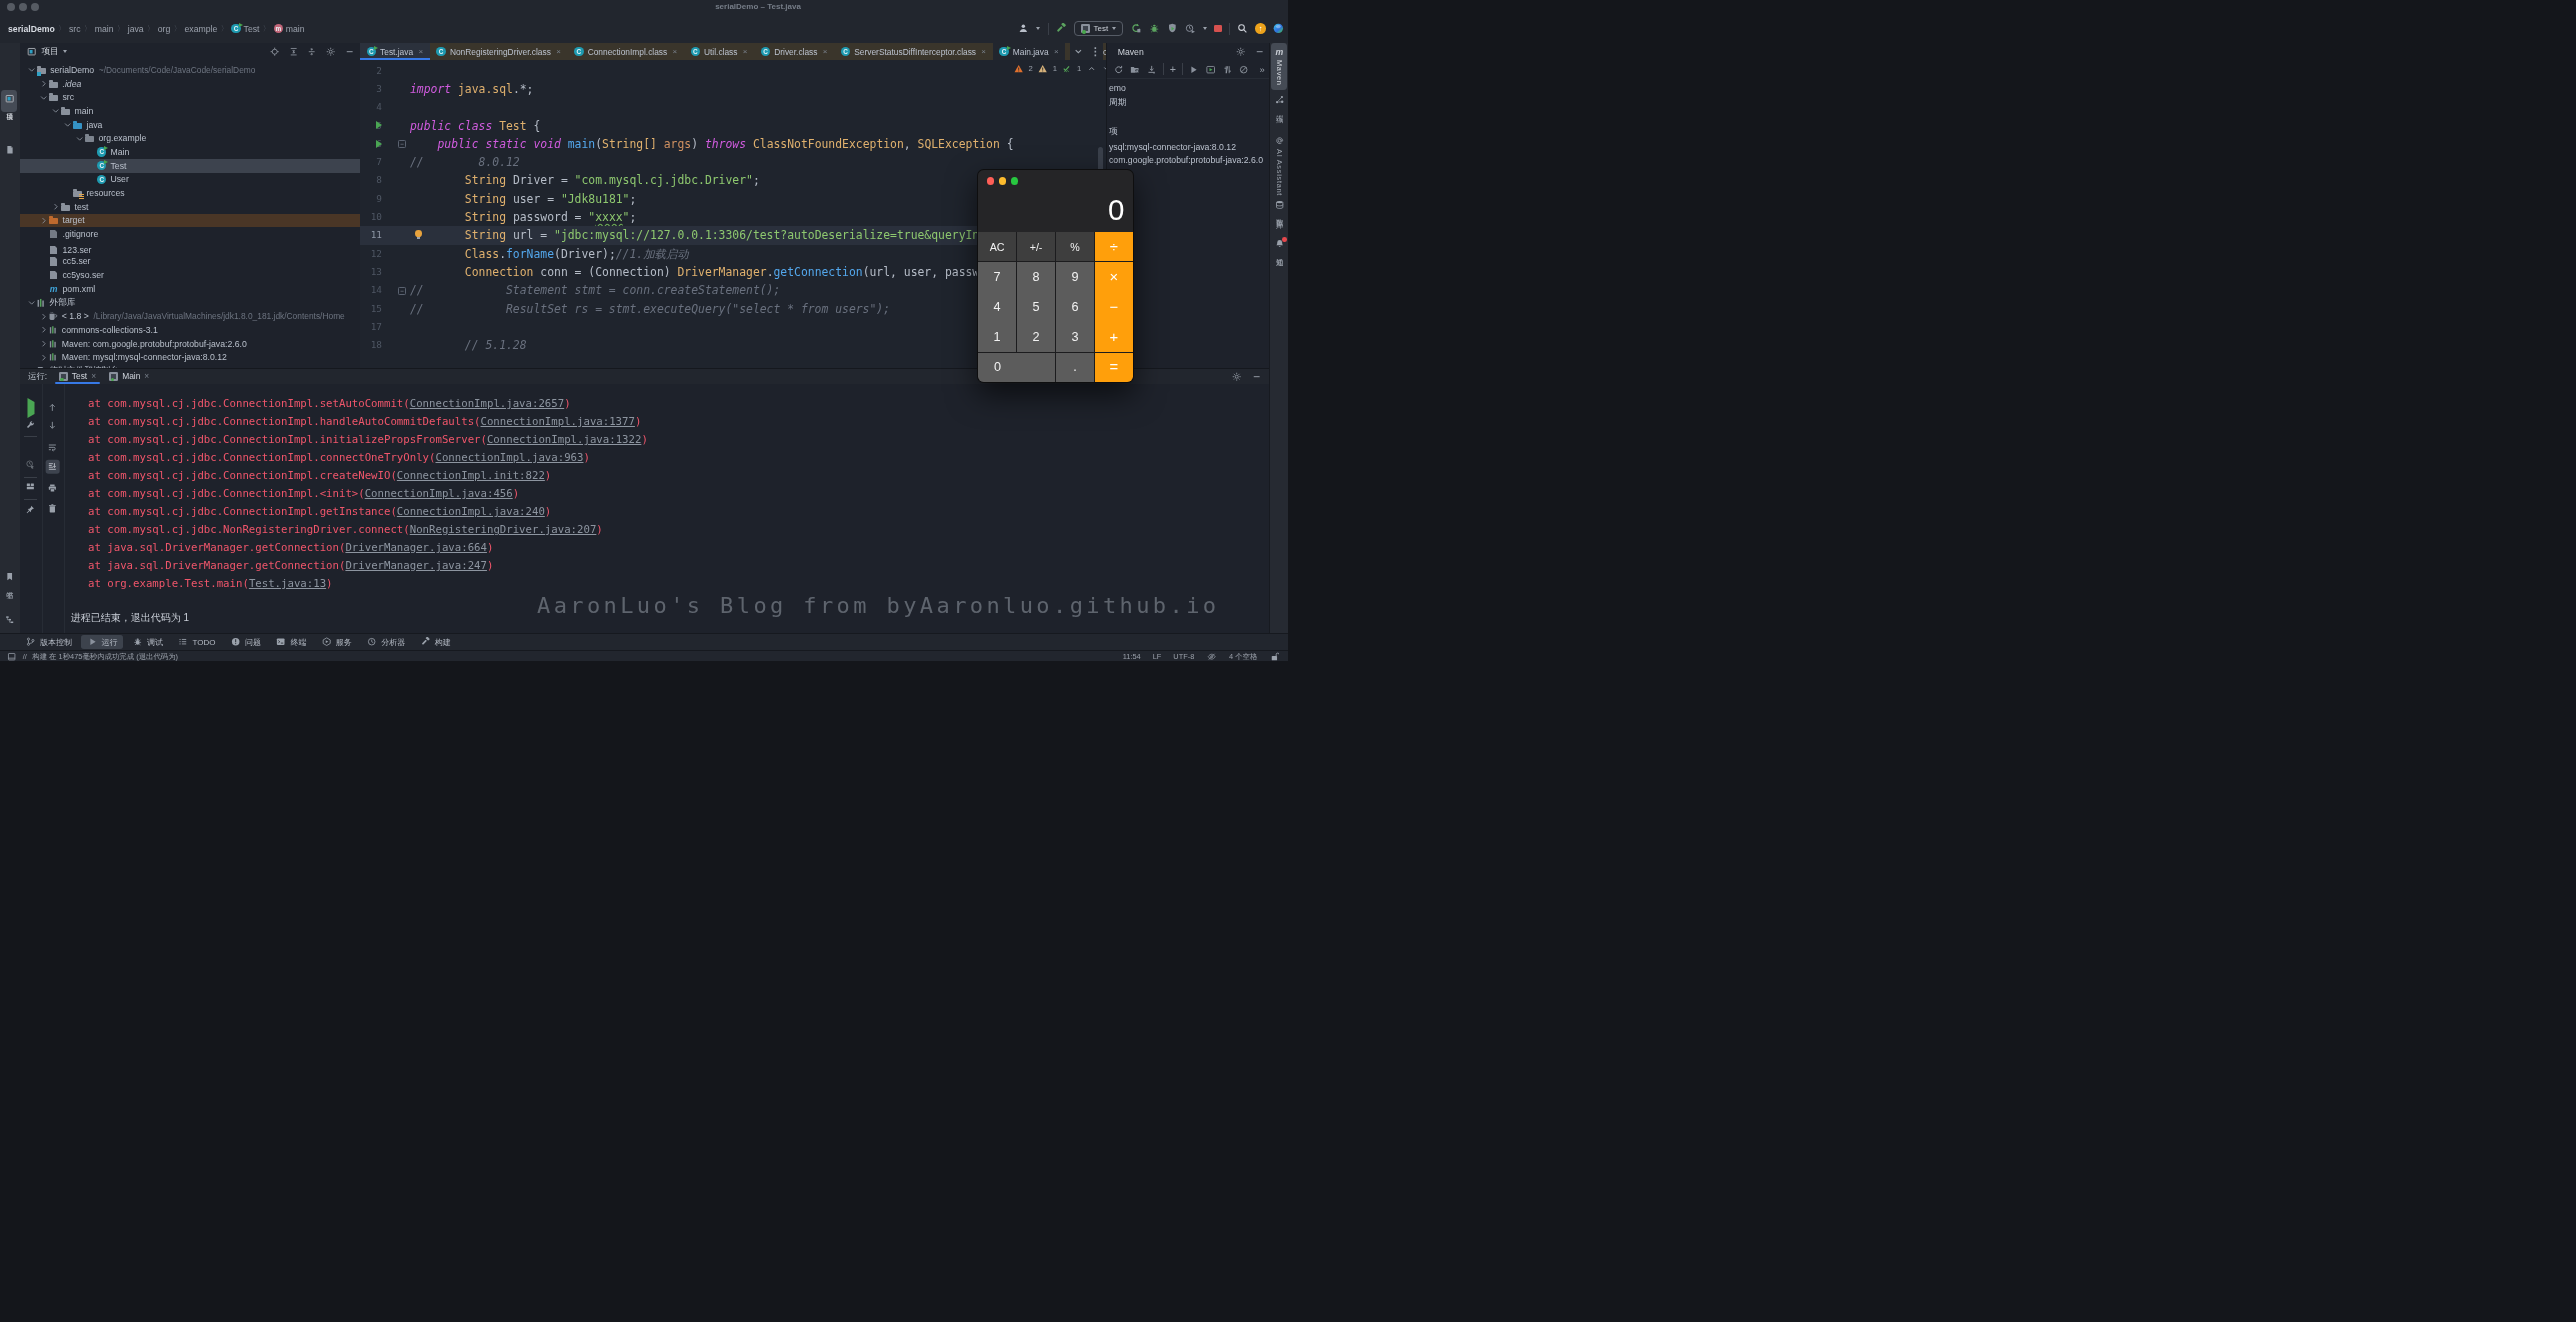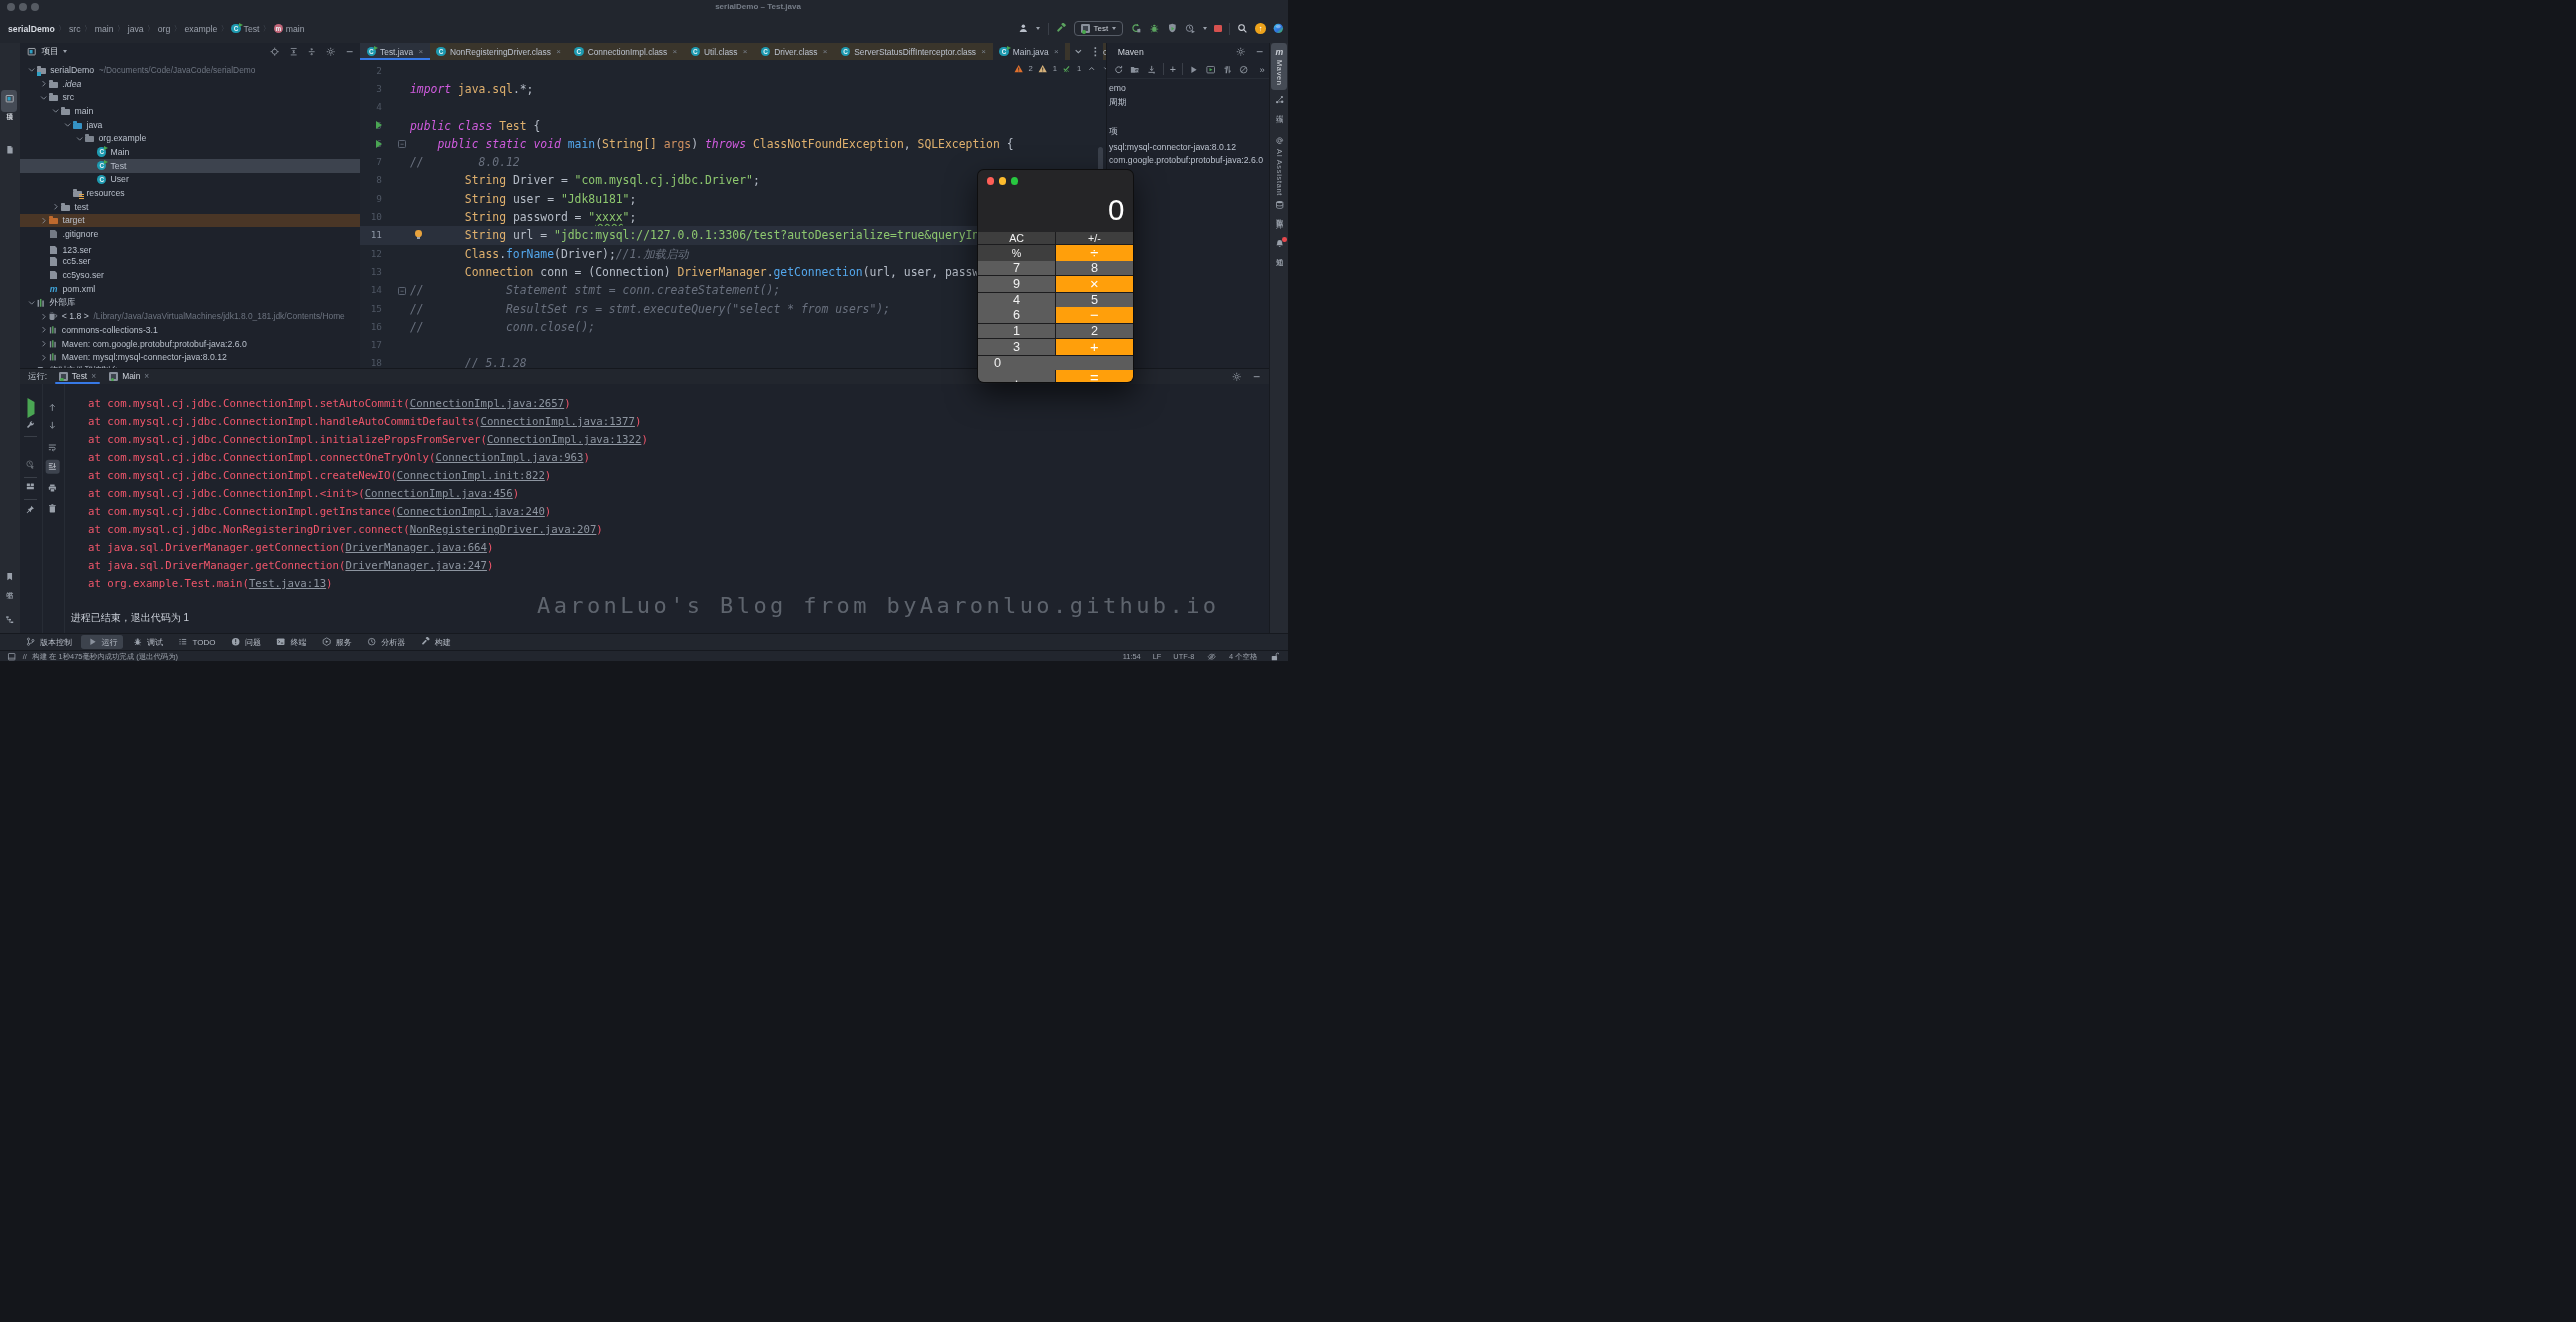--- a/index.html
+++ b/index.html
@@ -117,21 +117,21 @@
   .btoolbar{left:0;top:633px;width:1288px;height:17px;background:#22262e;border-top:0.7px solid #16191f;display:flex;align-items:center;gap:4px;padding-left:20px;box-sizing:border-box;}
   .bitem{display:flex;align-items:center;gap:4px;font-size:8px;color:#b6bcc6;padding:1.3px 5.4px;border-radius:2.7px;}
   .bitem.active{background:#3d434d;}
   .statusbar{left:0;top:650px;width:1288px;height:11.4px;background:#22262e;border-top:0.7px solid #16191f;display:flex;align-items:center;font-size:7.4px;color:#9aa0aa;}
   .st-left{display:flex;align-items:center;gap:5.4px;padding-left:6.7px;}
   .st-right{margin-left:auto;display:flex;align-items:center;gap:12px;padding-right:8px;}
   
   .calc{left:977px;top:169px;width:155px;height:212px;border-radius:6.7px;background:#252527;z-index:60;box-shadow:0 12px 30px rgba(0,0,0,.6);overflow:hidden;border:0.7px solid rgba(0,0,0,.6);}
   .ctl{position:absolute;width:7.4px;height:7.4px;border-radius:50%;top:7.4px;}
   .cdisplay{position:absolute;right:8.7px;top:23px;font-size:29.5px;font-weight:200;color:#ffffff;font-family:"Liberation Sans",sans-serif;}
-  .cgrid{position:absolute;left:0;top:62px;width:100%;height:150px;display:grid;grid-template-columns:repeat(2,1fr);grid-auto-rows:1fr;gap:0.7px;background:#1c1c1e;}
+  .cgrid{position:absolute;left:0;top:62px;width:100%;height:150px;display:grid;grid-template-columns:repeat(4,1fr);grid-auto-rows:1fr;gap:0.7px;background:#1c1c1e;}
   .cbtn{display:flex;align-items:center;justify-content:center;font-size:12.7px;color:#f2f2f2;}
   .cbtn.func{background:#3e3e3e;font-size:10.7px;}
   .cbtn.num{background:#5c5c5c;}
   .cbtn.op{background:#ff9f0b;font-size:14.8px;color:#fff;}
   .cbtn.wide{grid-column:span 2;justify-content:flex-start;padding-left:16px;}
 </style>
 </head>
 <body>
 
 <div class="app">
@@ -660,21 +660,20 @@
           <div class="cl"><span class="ln">6</span><span class="runico"></span><span class="foldico">−</span><span class="code"><span class="kw">    public static void </span><span class="fn">main</span><span class="pl">(</span><span class="ty">String[] </span><span class="arg">args</span><span class="pl">) </span><span class="kw">throws </span><span class="ty">ClassNotFoundException</span><span class="pl">, </span><span class="ty">SQLException </span><span class="pl">{</span></span></div>
           <div class="cl"><span class="ln">7</span><span class="code"><span class="cmi">//        8.0.12</span></span></div>
           <div class="cl"><span class="ln">8</span><span class="code"><span class="ty">        String </span><span class="pl">Driver = </span><span class="str">"com.mysql.cj.jdbc.Driver"</span><span class="pl">;</span></span></div>
           <div class="cl"><span class="ln">9</span><span class="code"><span class="ty">        String </span><span class="pl">user = </span><span class="str">"Jdk8u181"</span><span class="pl">;</span></span></div>
           <div class="cl"><span class="ln">10</span><span class="code"><span class="ty">        String </span><span class="pl">password = </span><span class="str">"</span><span class="strw">xxxx</span><span class="str">"</span><span class="pl">;</span></span></div>
           <div class="cl cur"><span class="bgrow"></span><span class="ln">11</span><span class="bulb"></span><span class="code"><span class="ty">        String </span><span class="pl">url = </span><span class="str">"jdbc:mysql://127.0.0.1:3306/test?autoDeserialize=true&amp;queryInterceptors</span></span></div>
           <div class="cl"><span class="ln">12</span><span class="code"><span class="ty">        Class</span><span class="pl">.</span><span class="fn">forName</span><span class="pl">(Driver);</span><span class="cmi">//1.加载启动</span></span></div>
           <div class="cl"><span class="ln">13</span><span class="code"><span class="ty">        Connection </span><span class="pl">conn = (Connection) </span><span class="ty">DriverManager</span><span class="pl">.</span><span class="fn">getConnection</span><span class="pl">(url, user, password);</span></span></div>
           <div class="cl"><span class="ln">14</span><span class="foldico">−</span><span class="code"><span class="cmi">//            Statement stmt = conn.createStatement();</span></span></div>
           <div class="cl"><span class="ln">15</span><span class="code"><span class="cmi">//            ResultSet rs = stmt.executeQuery("select * from users");</span></span></div>
-          <div class="cl"><span class="ln">16</span><span class="code"><span class="cmi">//            conn.close();</span></span></div>
           <div class="cl"><span class="ln">17</span><span class="code"></span></div>
           <div class="cl"><span class="ln">18</span><span class="code"><span class="cmi">        // 5.1.28</span></span></div>
         </div>
       <div class="inspect">
         <span class="ico s14">
             <svg viewBox="0 0 16 16">
               <path d="M8 1.5 15 14H1z" fill="#e0702d"></path>
               <rect x="7.2" y="6" width="1.6" height="4" fill="#2b2b2b"></rect>
               <rect x="7.2" y="11" width="1.6" height="1.6" fill="#2b2b2b"></rect>
             </svg>

